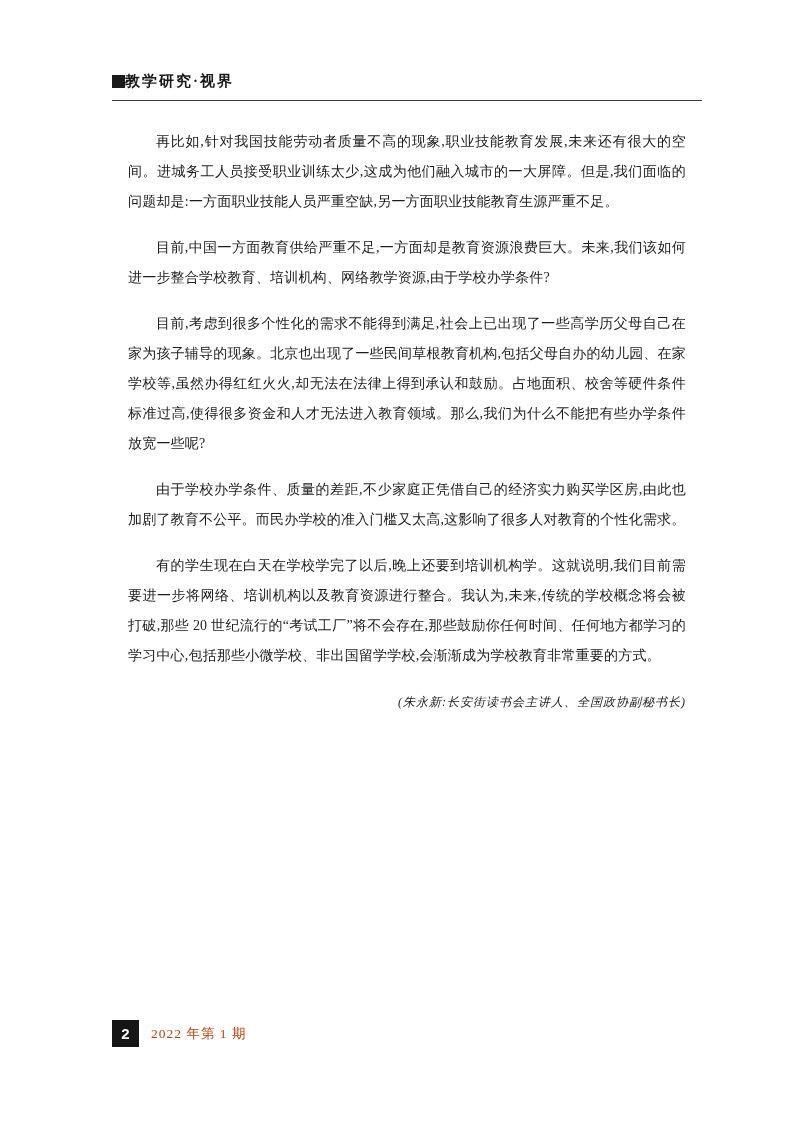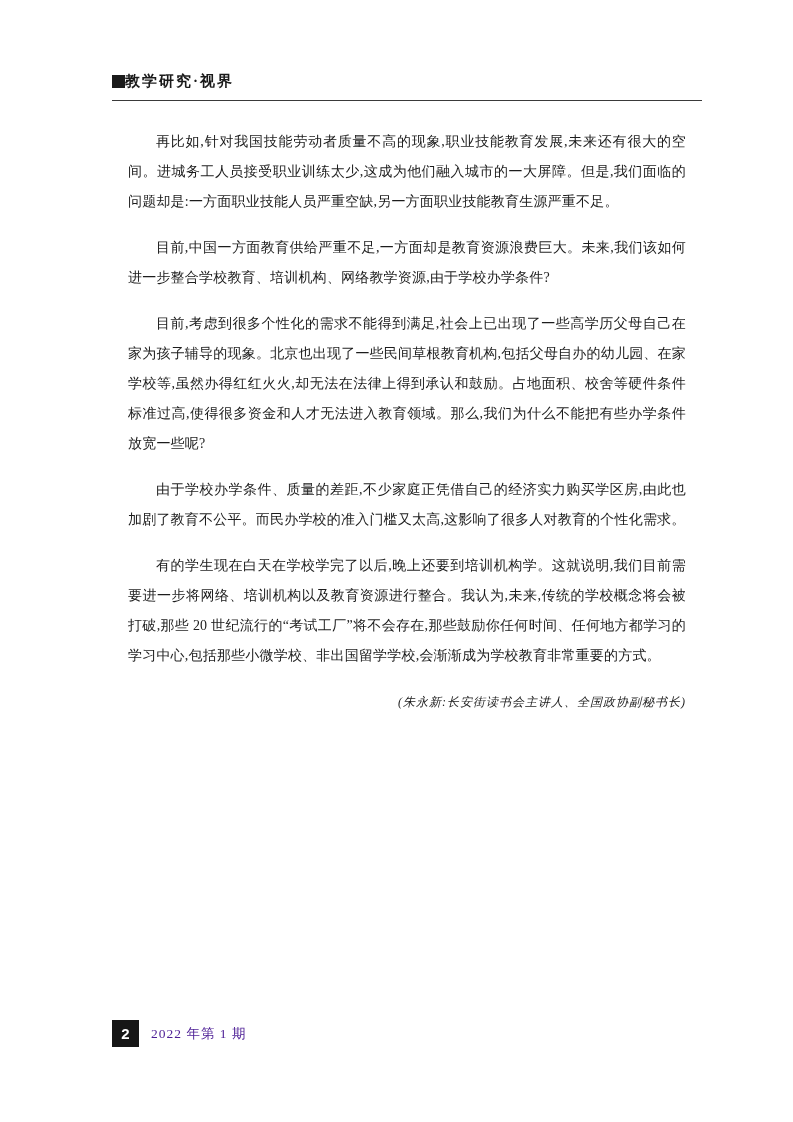--- a/index.html
+++ b/index.html
@@ -80,21 +80,21 @@
     width: 27px;
     height: 27px;
     background: #161616;
     color: #ffffff;
     font-size: 15px;
     font-weight: bold;
     font-family: "Liberation Sans", sans-serif;
   }
   .issue {
     font-size: 13.5px;
-    color: #4c1d95;
+    color: #c2410c;
     letter-spacing: 1px;
   }
 </style>
 </head>
 <body>
 
 <div class="page">
 
   <div class="header">
     <span class="marker"></span>

